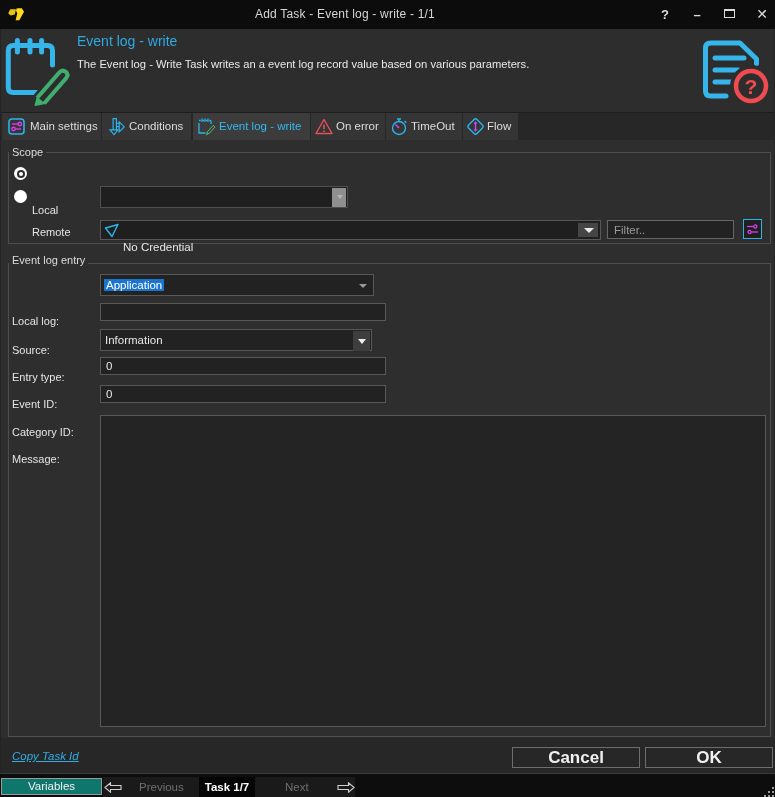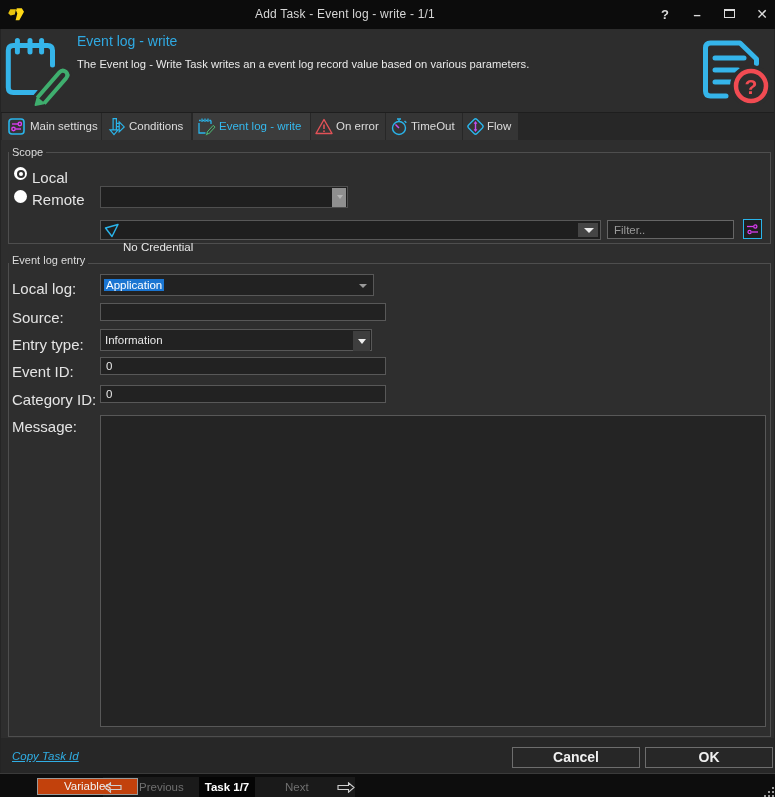--- a/index.html
+++ b/index.html
@@ -24,32 +24,32 @@
   .tab { position:absolute; top:0; height:27px; background:#353535; color:#dcdcdc; font-size:11.5px; }
   .tab span { position:absolute; top:7px; }
   .tab.active { background:#3c3c3c; color:#35b9ee; }
 
   
   #bodyarea { left:0; top:140px; width:775px; height:633px; background:#2e2e2e; }
 
   .group { position:absolute; border:1px solid #4e4e4e; }
   .glabel { position:absolute; top:-7px; left:0px; background:#2e2e2e; padding:0 3px; font-size:11px; color:#dcdcdc; }
 
-  .lbl { position:absolute; font-size:15px; color:#e4e4e4; }
+  .lbl { position:absolute; font-size:11px; color:#e4e4e4;margin-top:35px; }
   .inp { position:absolute; background:#222222; border:1px solid #585858; color:#e8e8e8; font-size:11.5px; }
 
   .ddarrow { position:absolute; width:0; height:0; border-left:4px solid transparent; border-right:4px solid transparent; border-top:4px solid #9a9a9a; }
 
   
   .radio { position:absolute; width:13px; height:13px; border-radius:50%; background:#fff; }
   .radio.sel::after { content:""; position:absolute; left:2.5px; top:2.5px; width:8px; height:8px; border-radius:50%; background:#2e2e2e; }
   .radio.sel::before { content:""; position:absolute; left:4.5px; top:4.5px; width:4px; height:4px; border-radius:50%; background:#fff; z-index:2; }
 
   
-  .btn { position:absolute; background:#272727; border:1px solid #6d6d6d; color:#f0f0f0; font-size:14px; font-weight:bold; text-align:center; }
+  .btn { position:absolute; background:#272727; border:1px solid #6d6d6d; color:#f0f0f0; font-size:17px; font-weight:bold; text-align:center; }
 
   
   #toolbar { left:0; top:773px; width:775px; height:24px; background:#0d0d0d; border-top:1px solid #3a3a3a; }
   a.link { color:#30aee4; text-decoration:underline; font-size:11.5px;font-style:italic; }
 </style>
 </head>
 <body>
 <div id="page">
   <div id="titlebar" class="abs">
     <svg class="abs" style="left:8px;top:8px" width="17" height="14" viewBox="0 0 17 14">
@@ -224,21 +224,21 @@
   <div class="abs" style="left:0px;top:738px;width:775px;height:35px;background:#272727;"></div>
   <a class="link abs" style="left:12px;top:750px;" href="#">Copy Task Id</a>
   <div class="btn" style="left:512px;top:747px;width:128px;height:21px;line-height:19px;">Cancel</div>
   <div class="btn" style="left:645px;top:747px;width:128px;height:21px;line-height:19px;">OK</div>
 
   <div class="abs" style="left:0;top:29px;width:1px;height:744px;background:#242424;"></div>
   <div class="abs" style="left:774px;top:29px;width:1px;height:744px;background:#242424;"></div>
 
   <div id="toolbar" class="abs">
     <div style="position:absolute;left:103px;top:3px;width:252px;height:21px;background:#1a1a1a;"></div>
-    <div style="position:absolute;left:1px;top:4px;width:101px;height:17px;background:#c2410c;border:1px solid #9a9a9a;color:#f2f2f2;font-size:11.5px;text-align:center;line-height:15px;margin-left:36px;">Variables</div>
+    <div style="position:absolute;left:1px;top:4px;width:101px;height:17px;background:#0f766e;border:1px solid #9a9a9a;color:#f2f2f2;font-size:11.5px;text-align:center;line-height:15px;">Variables</div>
     <svg style="position:absolute;left:104px;top:8px" width="18" height="11" viewBox="0 0 18 11">
       <path d="M1,5.5 L6.5,0.8 L6.5,3.5 L17,3.5 L17,7.5 L6.5,7.5 L6.5,10.2 Z" fill="none" stroke="#cfcfcf" stroke-width="1.1"></path>
     </svg>
     <div style="position:absolute;left:139px;top:7px;color:#6f6f6f;font-size:11.5px;">Previous</div>
     <div style="position:absolute;left:199px;top:3px;width:56px;height:21px;background:#050505;color:#fff;font-size:11.5px;font-weight:bold;text-align:center;line-height:21px;">Task 1/7</div>
     <div style="position:absolute;left:285px;top:7px;color:#6f6f6f;font-size:11.5px;">Next</div>
     <svg style="position:absolute;left:337px;top:8px" width="18" height="11" viewBox="0 0 18 11">
       <path d="M17,5.5 L11.5,0.8 L11.5,3.5 L1,3.5 L1,7.5 L11.5,7.5 L11.5,10.2 Z" fill="none" stroke="#cfcfcf" stroke-width="1.1"></path>
     </svg>
     <div style="position:absolute;left:772px;top:13px;width:2px;height:2px;background:#9a9a9a;box-shadow:-4px 4px #9a9a9a, 0 4px #9a9a9a, -8px 8px #9a9a9a, -4px 8px #9a9a9a, 0 8px #9a9a9a;"></div>

